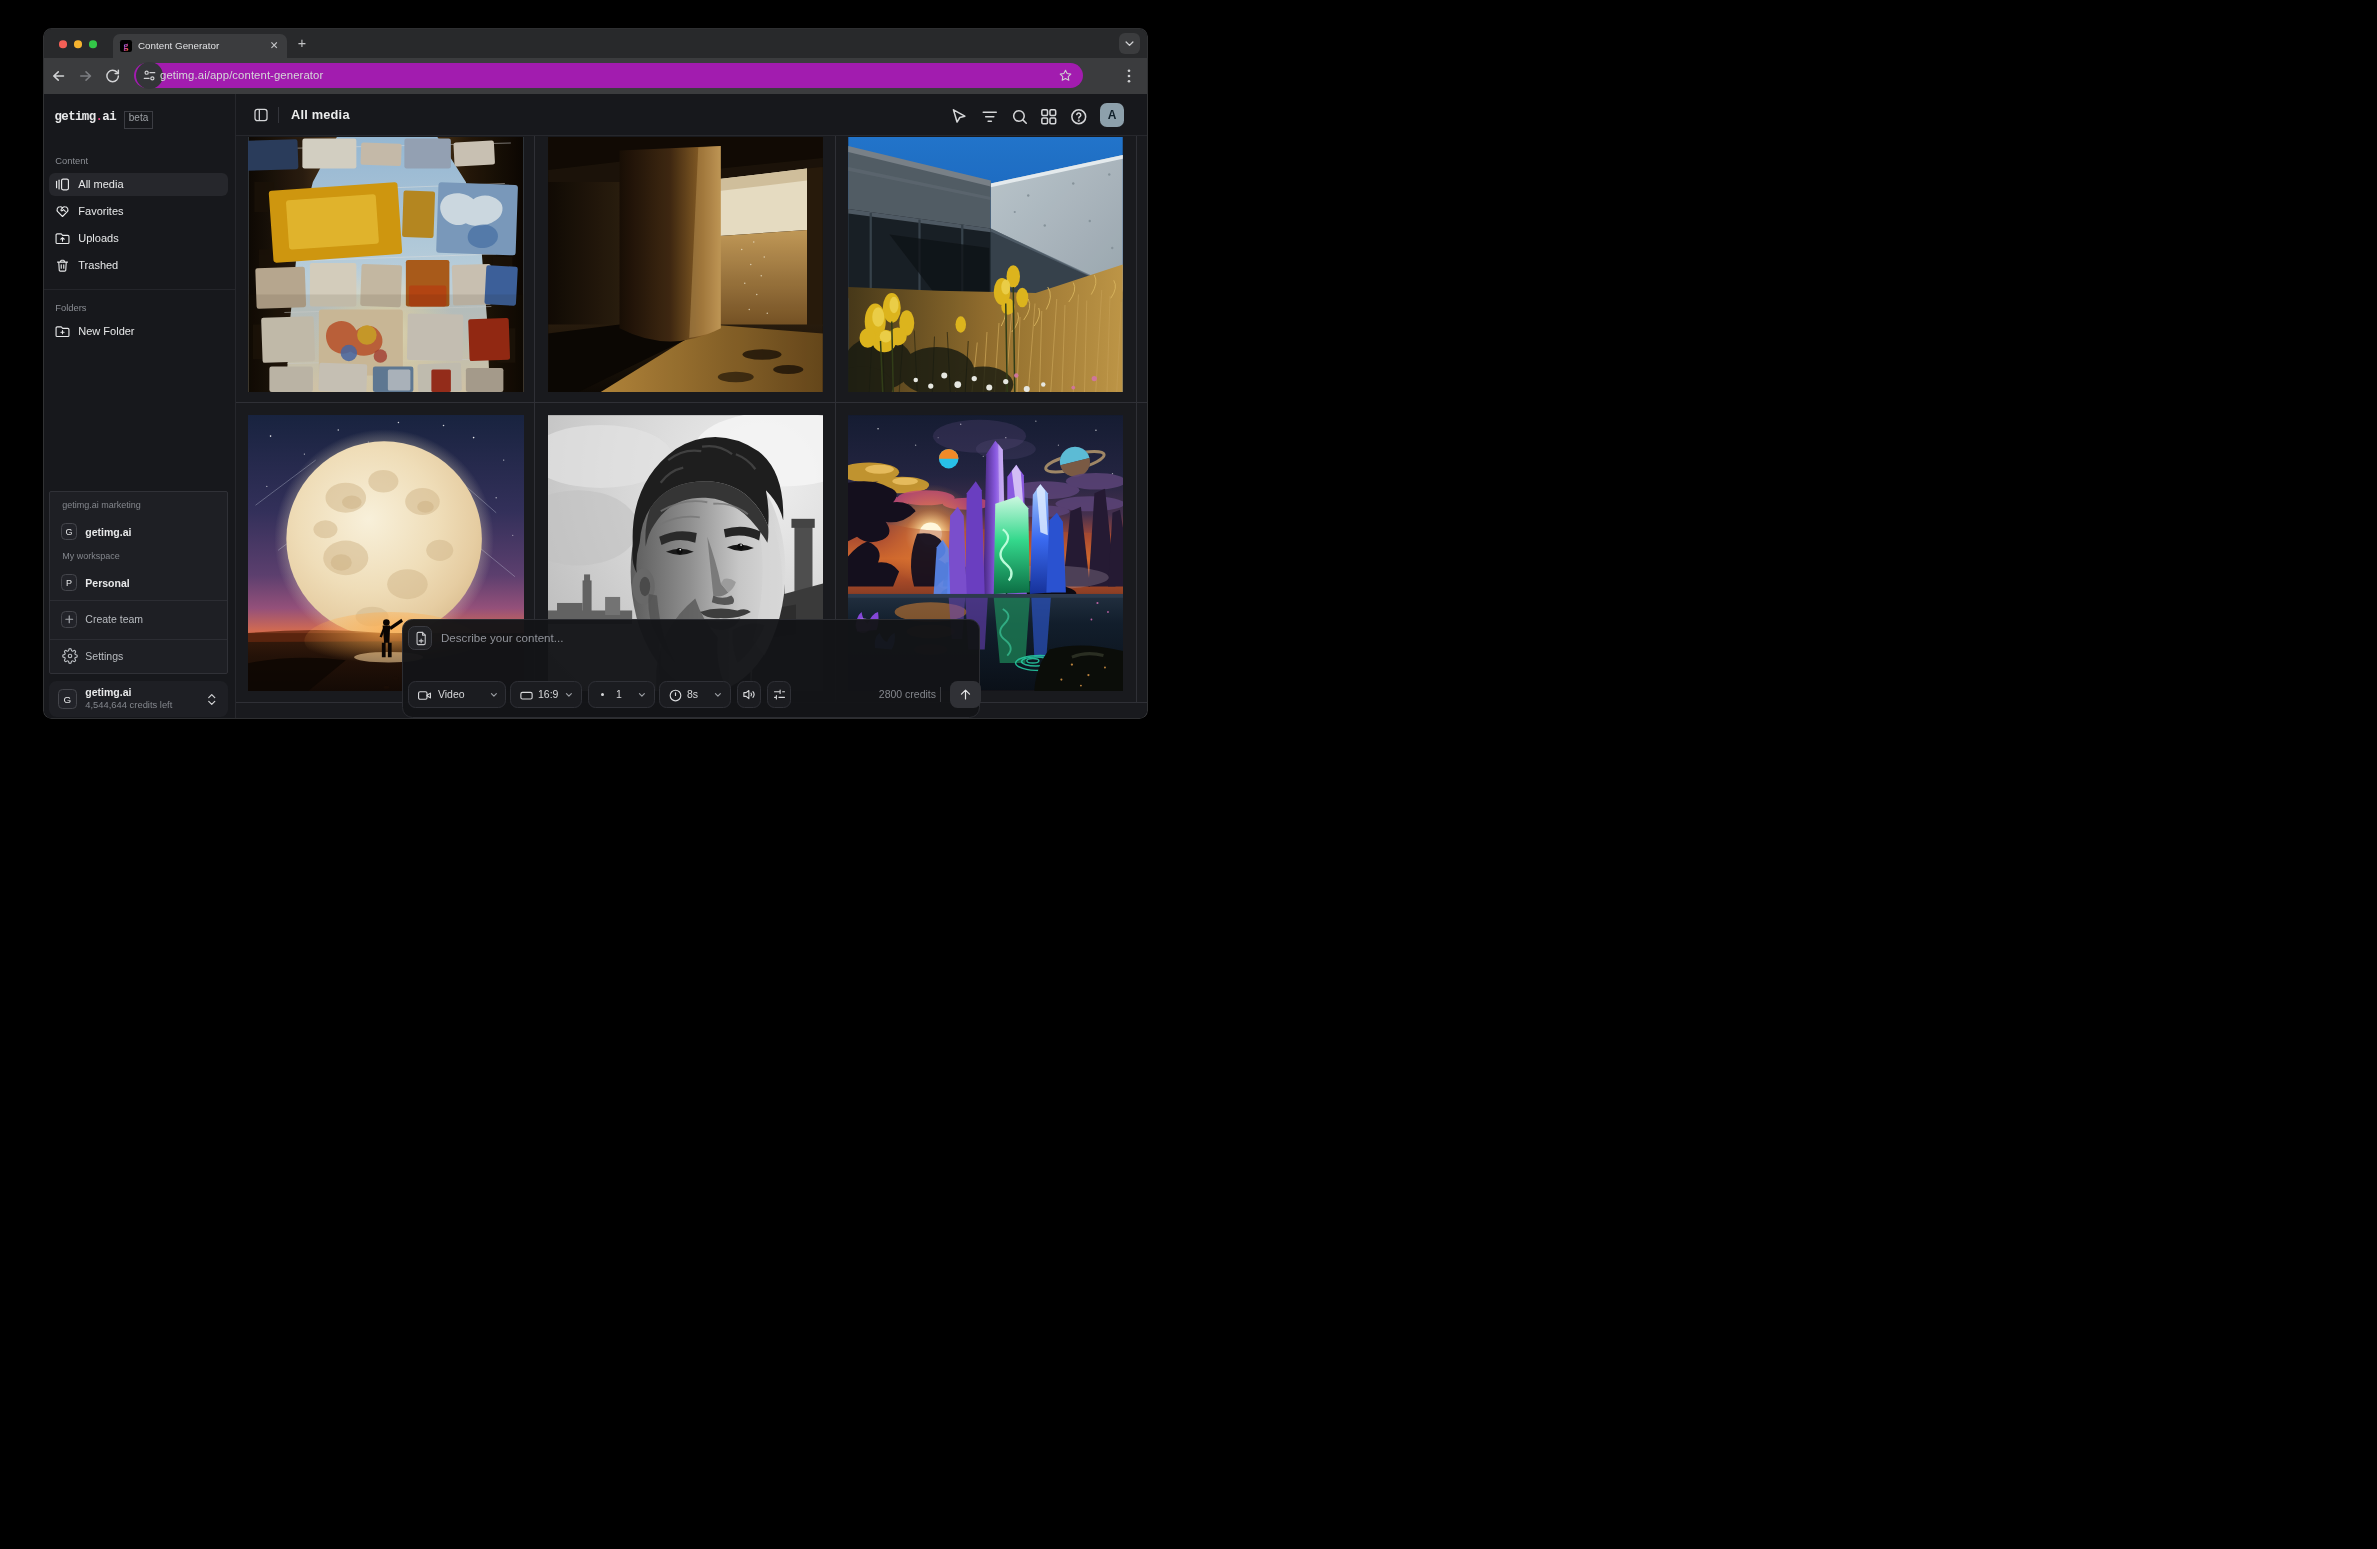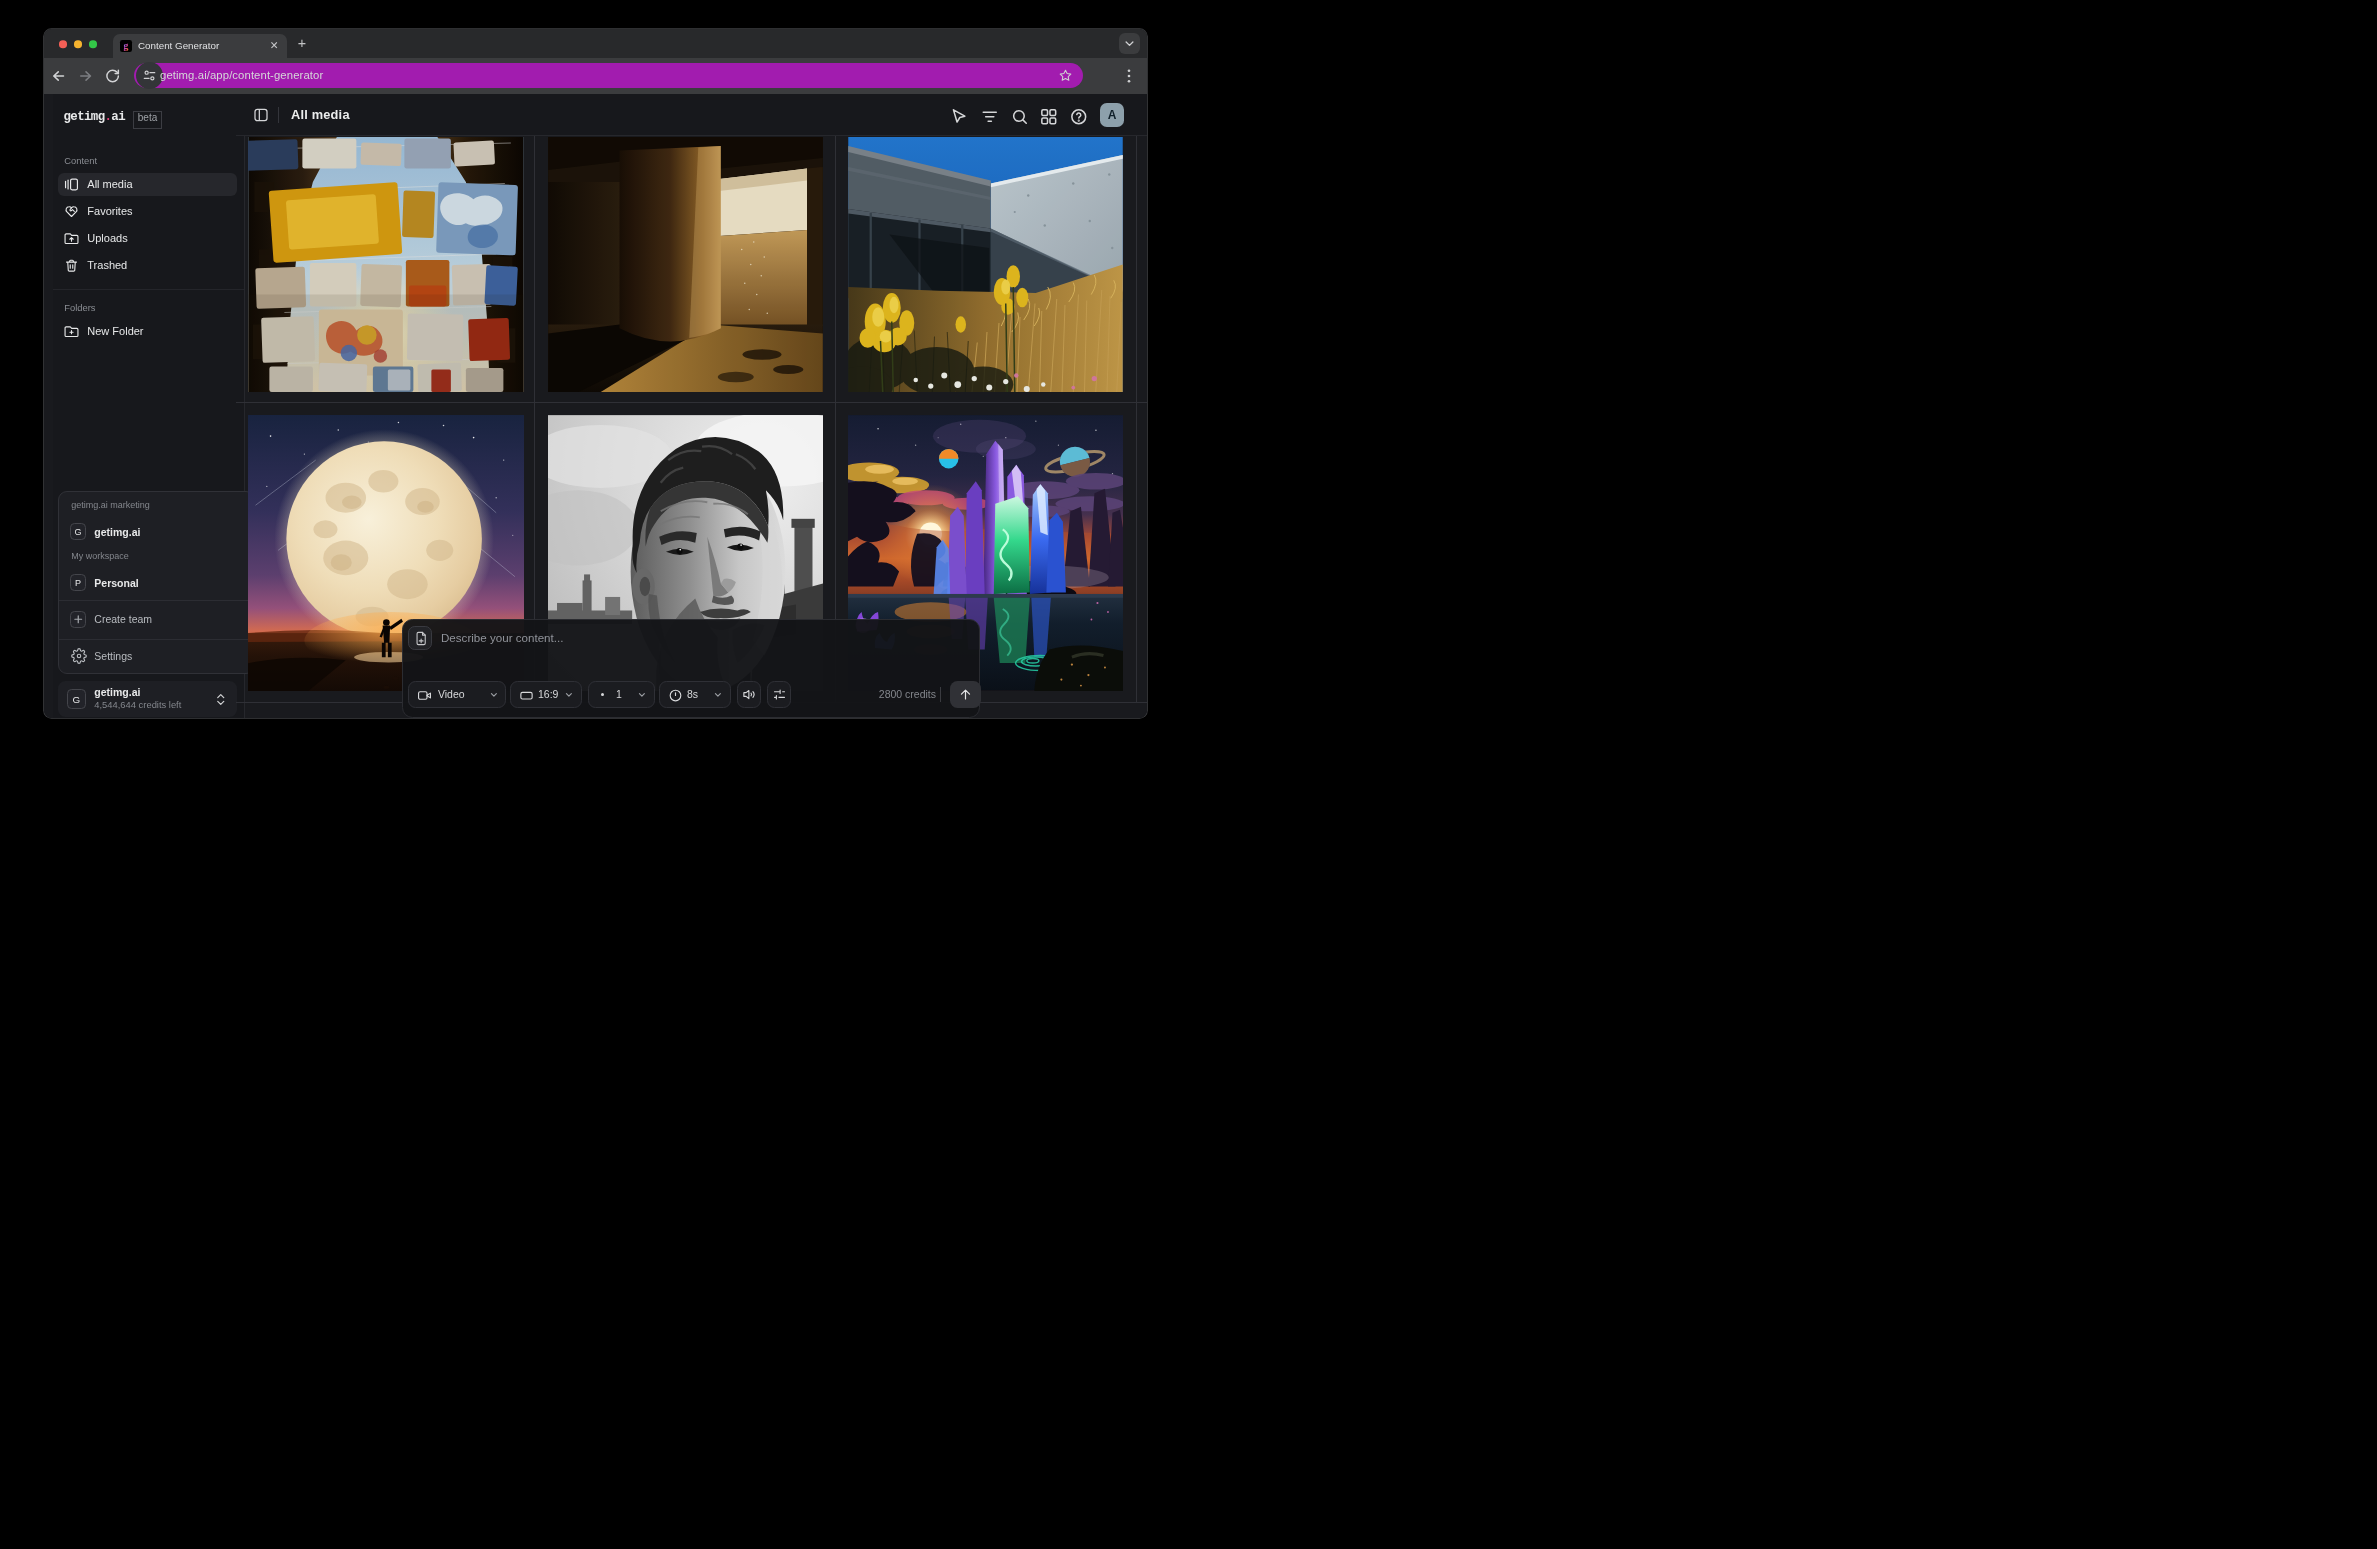--- a/index.html
+++ b/index.html
@@ -20,35 +20,35 @@
     text-align:center; line-height:13.5px; }
   #newtab { position:absolute; left:249px; top:6px; width:18px; height:18px; color:#c3c4c6;
     font-size:14.3px; font-weight:400; text-align:center; line-height:17.3px;}
   #winmenu { position:absolute; right:6.8px; top:3.8px; width:21px; height:21px; background:#3b3c3e; border-radius:6px; }
   
   #toolbar { position:absolute; left:0; top:28.6px; width:100%; height:36px; background:#3b3c3e; }
   #urlpill { position:absolute; left:90px; top:5.3px; width:949px; height:25.5px; background:#a21caf; border-radius:12.8px; }
   #urlpill .url { position:absolute; left:26px; top:0; line-height:25.5px; font-size:11.3px; color:#d6d7d9; letter-spacing:0.1px;}
   
   #content { position:absolute; left:0; top:65px; width:100%; height:624px; background:#191a1e; }
-  #sidebar { position:absolute; left:9px; top:0; width:192px; height:100%; background:#17181c; border-right:0.8px solid #26272c;padding-left:38px; }
+  #sidebar { position:absolute; left:0; top:0; width:192px; height:100%; background:#17181c; border-right:0.8px solid #26272c;padding-left:38px; }
   #main { position:absolute; left:192px; top:0; right:0; height:100%; }
   #mainhdr { position:absolute; left:0; top:0; width:100%; height:42px; background:#17181c; border-bottom:0.8px solid #26272c;}
   #mainhdr .title { position:absolute; left:55px; top:0; line-height:41px; font-size:12.8px; font-weight:700; color:#eceded; letter-spacing:0.2px;}
   .hic { position:absolute; top:11.3px; width:19.5px; height:19.5px; }
   #avatar { position:absolute; top:9px; width:24px; height:24px; border-radius:6.8px; background:#8da0ab;
      color:#10202a; font-weight:700; font-size:12px; text-align:center; line-height:24px; }
   
   .sideitem { position:absolute; left:5.3px; width:179px; height:23px; border-radius:6px; }
   .sideitem .ic { position:absolute; left:6px; top:4.1px; width:15px; height:15px; }
   .sideitem .lb { position:absolute; left:29px; top:0; line-height:23px; font-size:11px; color:#e7e8e9; }
   .slabel { position:absolute; left:11.3px; font-size:9.4px; color:#8b8e94; }
   
-  #wpanel { position:absolute; left:5.3px; top:397px; width:197px; height:183px; background:#1e1f24;
-    border:0.8px solid #303137; border-radius:9px; }
+  #wpanel { position:absolute; left:5.3px; top:397px; width:179px; height:183px; background:#1e1f24;
+    border:0.8px solid #303137; border-radius:2px; }
   #creditbar { position:absolute; left:5.3px; top:587px; width:179px; height:36px; background:#1e1f24; border-radius:7.5px; }
   .wavatar { position:absolute; width:16.5px; height:16.5px; border:0.8px solid #44454b; border-radius:4.5px;
     color:#e6e7e8; font-size:9px; text-align:center; line-height:16px; background:#222329;}
   .wlabel { position:absolute; font-size:9px; color:#84878d; }
   .wname { position:absolute; font-size:10.5px; font-weight:700; color:#e8e9ea; }
   .wdiv { position:absolute; left:0; width:100%; height:0.8px; background:#2c2d33; }
   
   #grid { position:absolute; left:0; top:0; width:100%; height:100%; }
   .gline { position:absolute; background:#2f3036; }
   .cell { position:absolute; overflow:hidden; background:#101114; }

